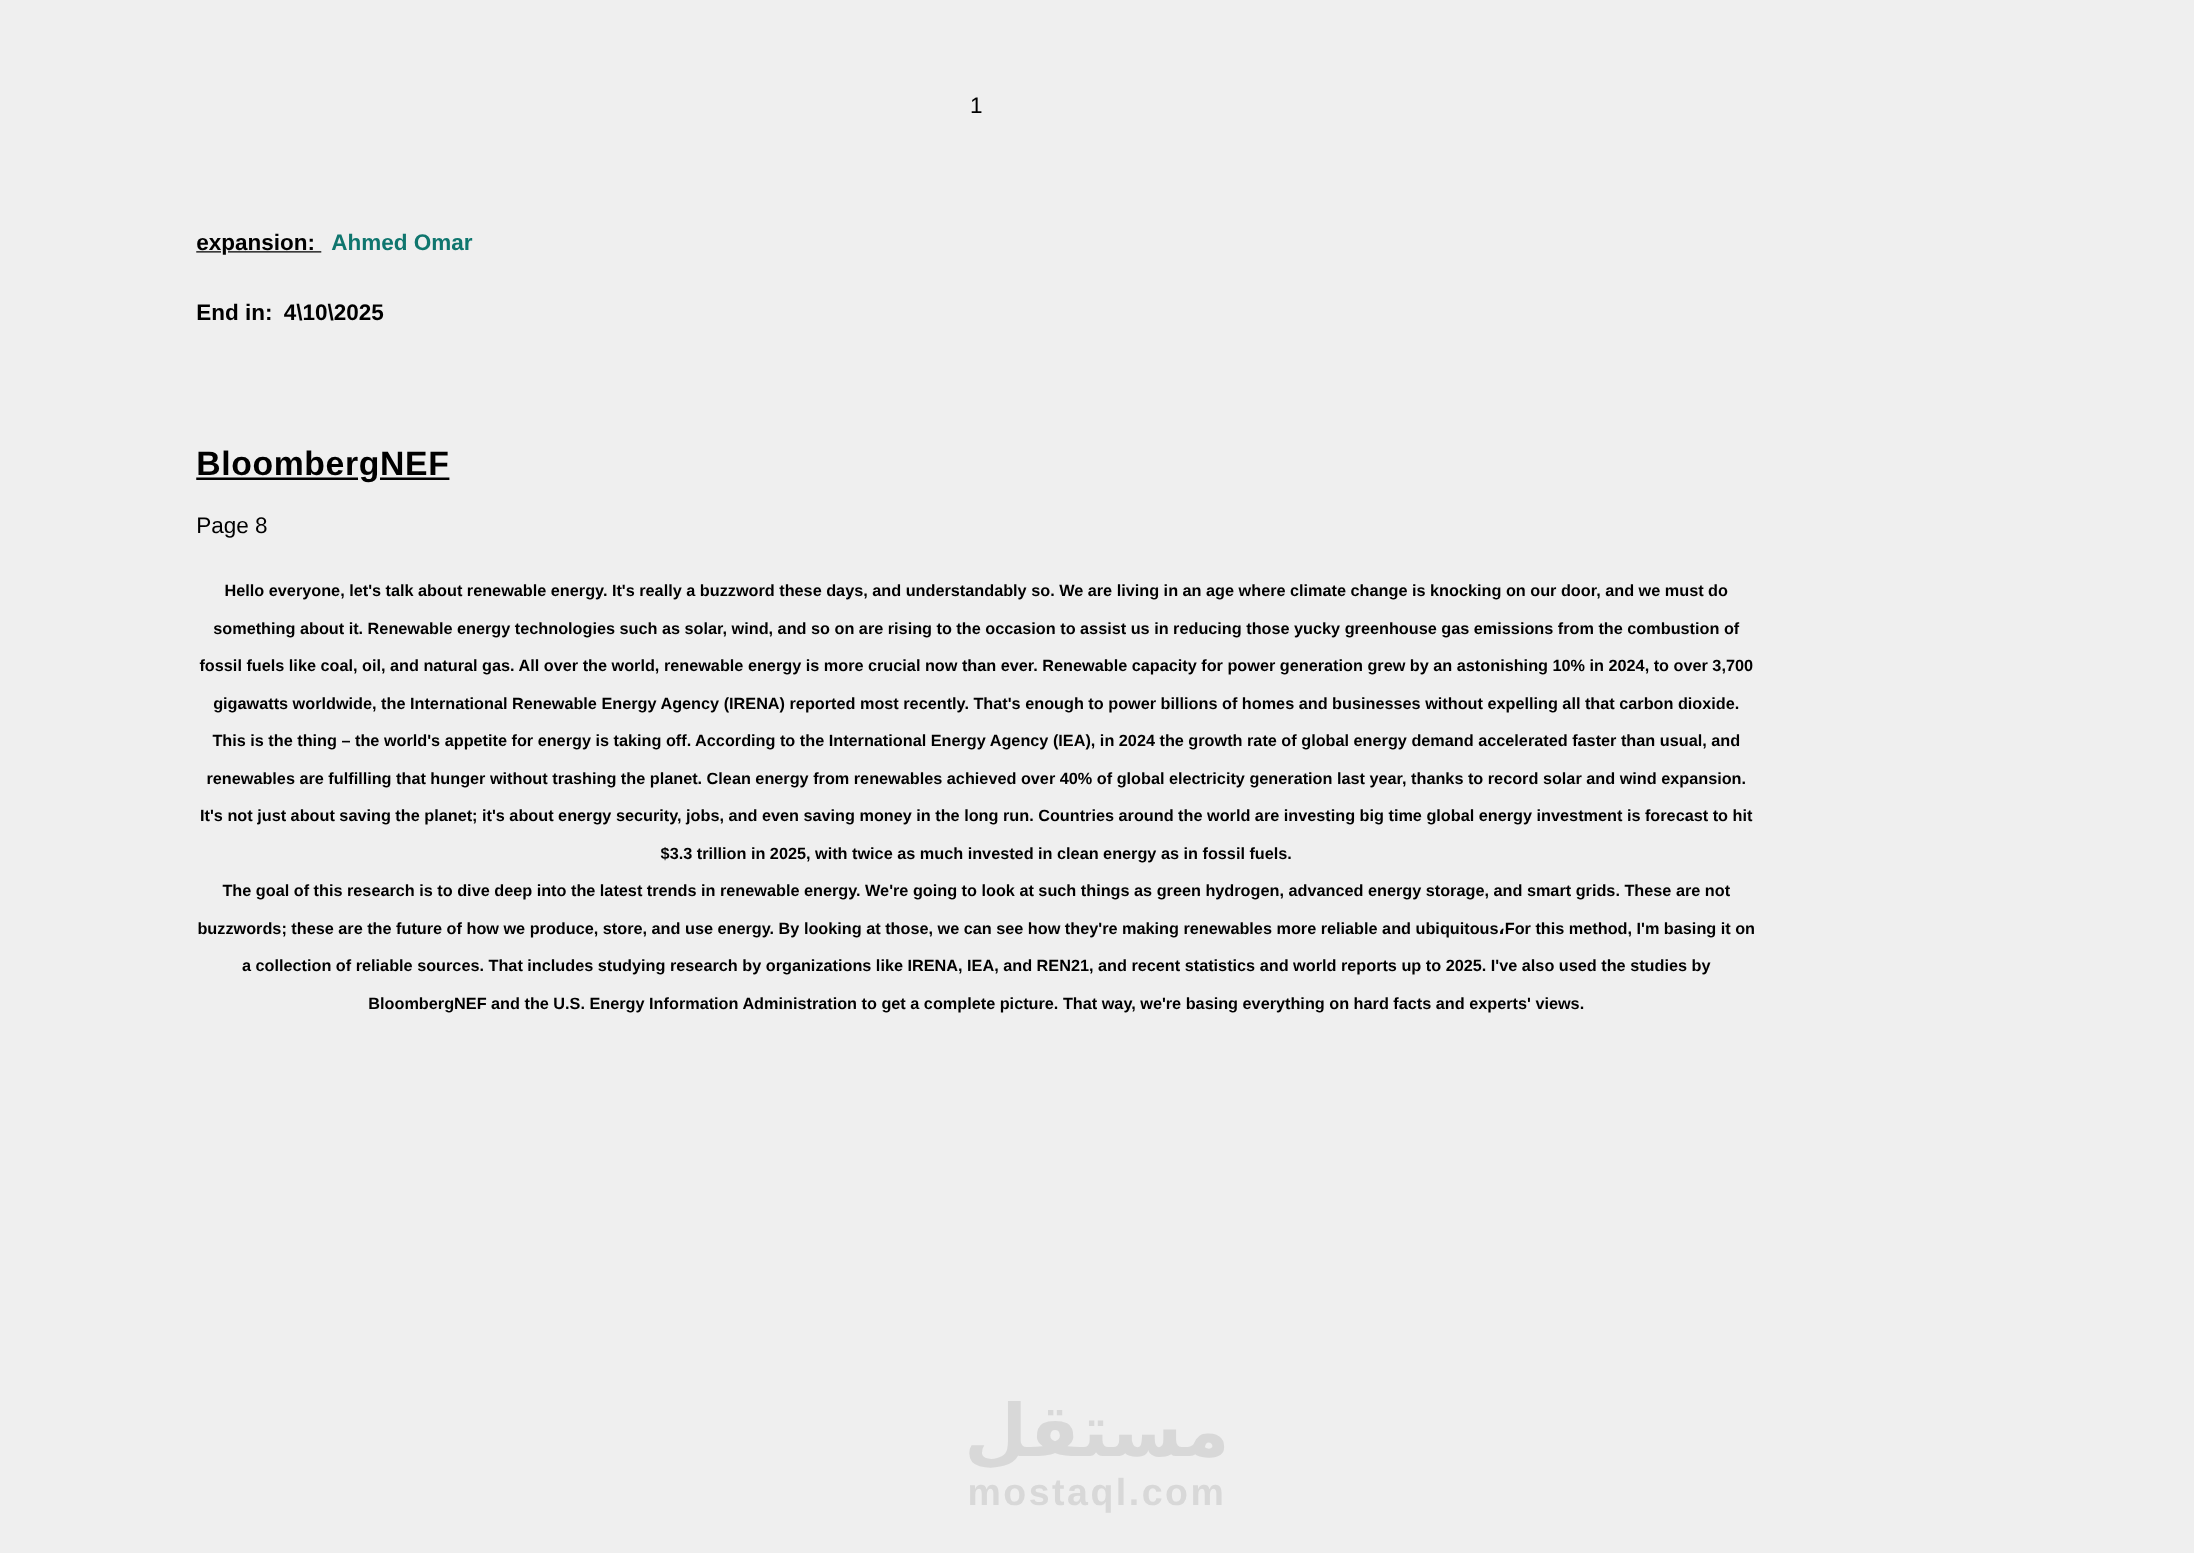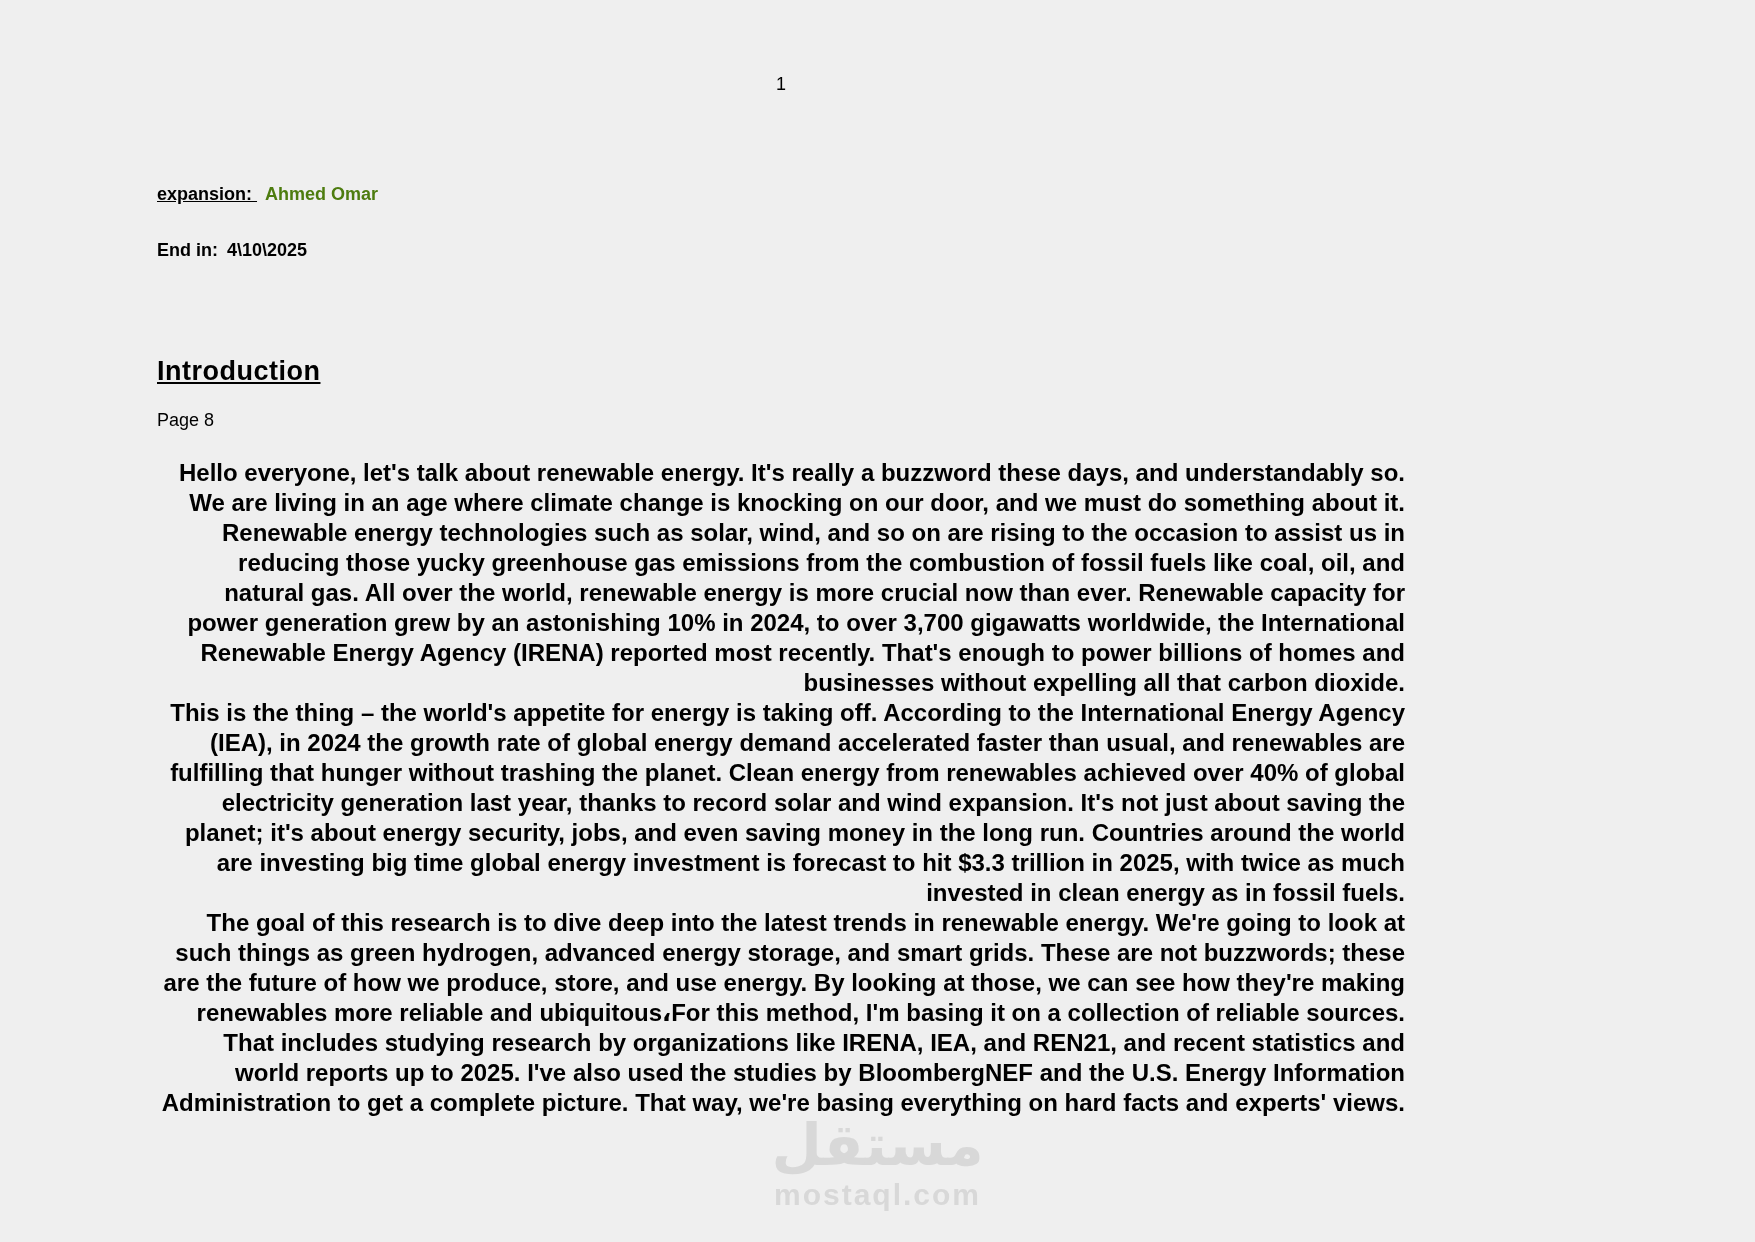--- a/index.html
+++ b/index.html
@@ -26,21 +26,21 @@
     position: absolute;
     top: 184px;
     left: 157px;
     font-size: 18px;
     font-weight: bold;
   }
   .prepared-line .label {
     text-decoration: underline;
   }
   .prepared-line .value {
-    color: #4d7c0f;
+    color: #0f766e;
     margin-left: 8px;
   }
   .end-line {
     position: absolute;
     top: 240px;
     left: 157px;
     font-size: 18px;
     font-weight: bold;
   }
   .end-line .label {
@@ -62,24 +62,24 @@
     top: 410px;
     left: 157px;
     font-size: 18px;
     font-weight: normal;
   }
   .body-text {
     position: absolute;
     top: 458px;
     left: 157px;
     width: 1248px;
-    font-size: 24px;
+    font-size: 13px;
     font-weight: bold;
     line-height: 30px;
-    text-align: right;
+    text-align: center;
   }
   .body-text p { margin: 0; }
   .watermark {
     position: absolute;
     top: 1112px;
     left: 0;
     width: 1755px;
     text-align: center;
     color: #d8d8d8;
     font-weight: bold;
@@ -102,21 +102,21 @@
 <div class="page-number">1</div>
 
 <div class="prepared-line">
   <span class="label">expansion: </span><span class="value">Ahmed Omar</span>
 </div>
 
 <div class="end-line">
   <span class="label">End in: </span><span class="value">4\10\2025</span>
 </div>
 
-<h1 class="doc-heading">Introduction</h1>
+<h1 class="doc-heading">BloombergNEF</h1>
 
 <div class="page-label">Page 8</div>
 
 <div class="body-text">
   <p>Hello everyone, let's talk about renewable energy. It's really a buzzword these days, and understandably so. We are living in an age where climate change is knocking on our door, and we must do something about it. Renewable energy technologies such as solar, wind, and so on are rising to the occasion to assist us in reducing those yucky greenhouse gas emissions from the combustion of fossil fuels like coal, oil, and natural gas. All over the world, renewable energy is more crucial now than ever. Renewable capacity for power generation grew by an astonishing 10% in 2024, to over 3,700 gigawatts worldwide, the International Renewable Energy Agency (IRENA) reported most recently. That's enough to power billions of homes and businesses without expelling all that carbon dioxide.</p>
   <p>This is the thing – the world's appetite for energy is taking off. According to the International Energy Agency (IEA), in 2024 the growth rate of global energy demand accelerated faster than usual, and renewables are fulfilling that hunger without trashing the planet. Clean energy from renewables achieved over 40% of global electricity generation last year, thanks to record solar and wind expansion. It's not just about saving the planet; it's about energy security, jobs, and even saving money in the long run. Countries around the world are investing big time global energy investment is forecast to hit $3.3 trillion in 2025, with twice as much invested in clean energy as in fossil fuels.</p>
   <p>The goal of this research is to dive deep into the latest trends in renewable energy. We're going to look at such things as green hydrogen, advanced energy storage, and smart grids. These are not buzzwords; these are the future of how we produce, store, and use energy. By looking at those, we can see how they're making renewables more reliable and ubiquitous،For this method, I'm basing it on a collection of reliable sources. That includes studying research by organizations like IRENA, IEA, and REN21, and recent statistics and world reports up to 2025. I've also used the studies by BloombergNEF and the U.S. Energy Information Administration to get a complete picture. That way, we're basing everything on hard facts and experts' views.</p>
 </div>
 
 <div class="watermark">

